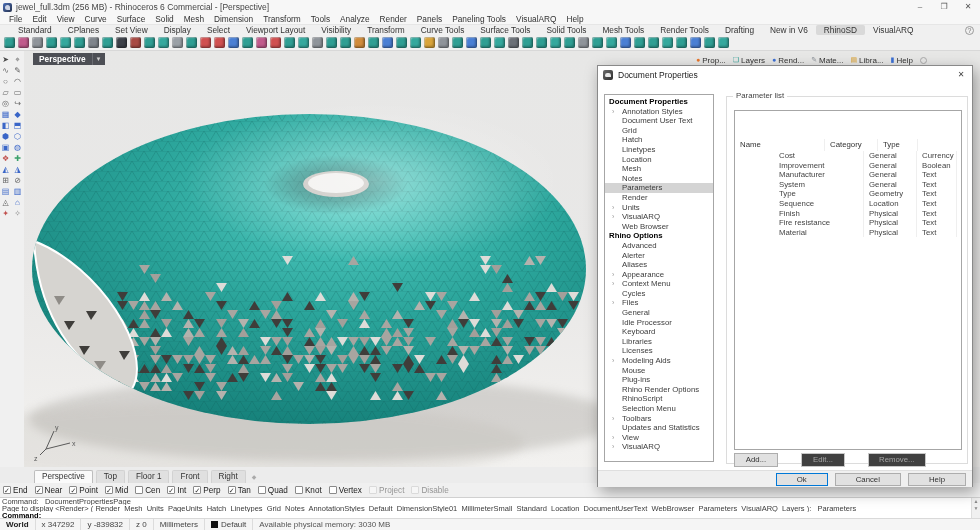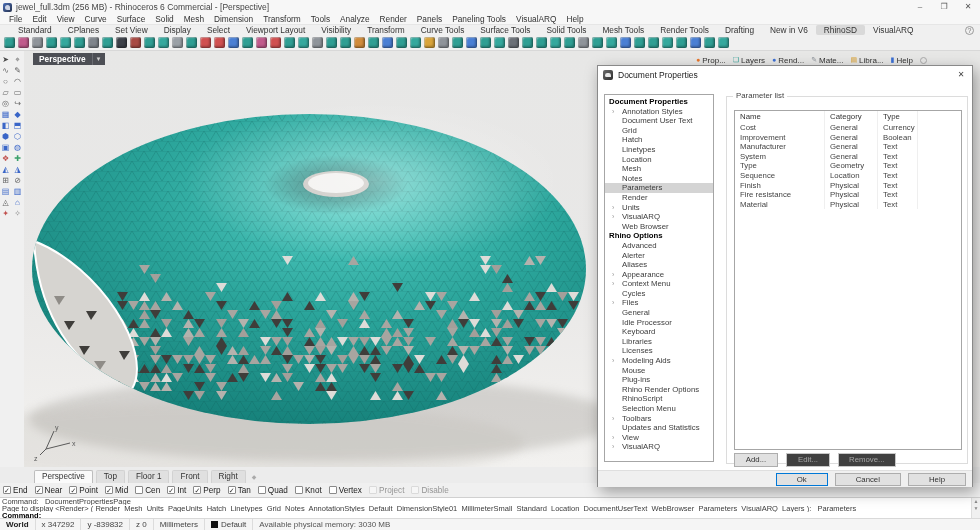--- a/index.html
+++ b/index.html
@@ -74,23 +74,23 @@
   .tree-i .arr { position:absolute; left:7px; top:0; color:#9a9a9a; font-size:7px; }
   .tree-i.sel { background:#d4d4d4; }
 
   .grpbox { position:absolute; left:128px; top:30px; width:242px; height:368px; border:1px solid #dcdcdc; }
   .grp-label { position:absolute; left:6px; top:-6px; background:#fff; padding:0 3px; font-size:7.8px; color:#444; }
   .ptable { position:absolute; left:7px; top:13px; width:228px; height:340px; border:1px solid #a6a6a6;
             background:#fff; font-size:7.8px; overflow:hidden; }
   .prow { display:grid; grid-template-columns:89px 53px 40px auto; height:9.6px; line-height:9.6px; }
   .prow > div { padding-left:5px; overflow:hidden; white-space:nowrap; }
   .prow > div + div { border-left:1px solid #efefef; }
-  .prow.head { color:#333; height:12px; line-height:12px; }
-  .prow:not(.head){ color:#444; }
-  .btnrow { position:absolute; left:7px; top:356px; display:flex; gap:8px; }
+  .prow.head { color:#333; height:12px; line-height:12px;margin-top:28px; }
+  .prow:not(.head){ color:#444;margin-left:39px; }
+  .btnrow { position:absolute; left:7px; top:356px; display:flex; gap:23px; }
   .btn { height:14px; font-size:7.8px; line-height:12px; text-align:center; background:#e1e1e1;
          border:1px solid #adadad; color:#333; padding:0 10px; min-width:44px; }
   .btn.disabled { color:#a6a6a6; background:#404040; border-color:#c7c7c7; }
   .dlg-bottom { position:absolute; left:0; top:404px; width:374px; height:17px; background:#f0f0f0;
                 border-top:1px solid #dfdfdf; display:flex; justify-content:flex-end; align-items:center;
                 gap:7px; padding-right:6px; }
   .btn.small { min-width:36px; padding:0 20px; height:13px; line-height:11px; }
   .btn.focused { border:1px solid #0078d7; }
 
   

